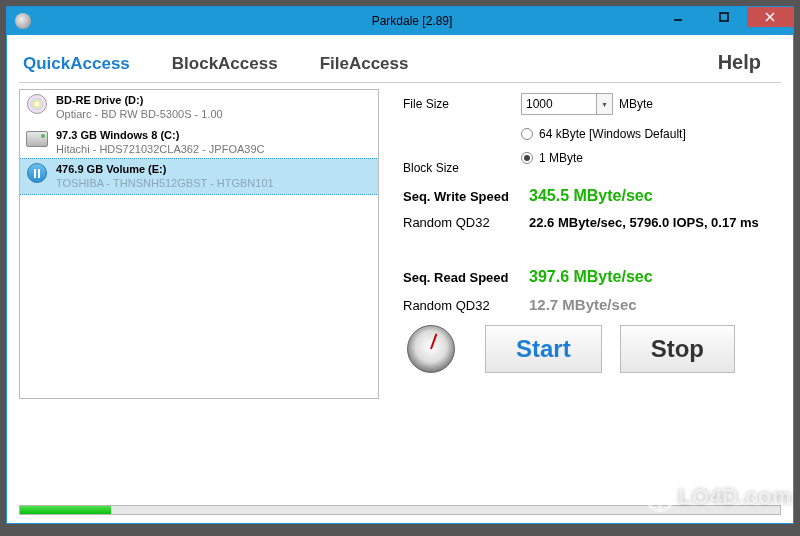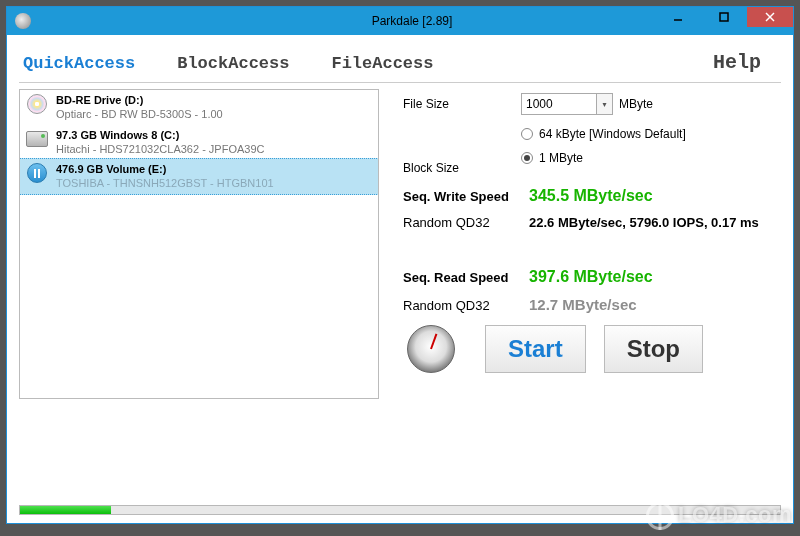--- a/index.html
+++ b/index.html
@@ -8,21 +8,21 @@
 .titlebar { height: 28px; background: #1e99d8; display: flex; align-items: center; position: relative; }
 .titlebar-title { flex: 1; text-align: center; color: #000; font-size: 12px; }
 .titlebar-icon { width: 16px; height: 16px; margin-left: 8px; background: radial-gradient(circle at 40% 40%, #eee, #888); border-radius: 50%; }
 .win-buttons { display: flex; height: 20px; position: absolute; right: 0; top: 0; }
 .win-btn { width: 46px; height: 20px; display: flex; align-items: center; justify-content: center; font-size: 12px; color: #000; cursor: default; }
 .win-btn.close { background: #c8504e; color: #fff; width: 46px; }
 .win-btn.min, .win-btn.max { background: #1e99d8; }
 .win-btn svg { width: 10px; height: 10px; }
 .content { position: absolute; top: 28px; left: 0; right: 0; bottom: 0; background: #fff; padding: 10px 12px 8px 12px; display: flex; flex-direction: column; }
 .tabs { display: flex; border-bottom: 1px solid #ccc; padding: 6px 4px 8px 4px; align-items: baseline; }
-.tab { font-size: 17px; font-weight: 600; color: #444; margin-right: 42px; cursor: default; font-family: Liberation Mono, monospace; }
+.tab { font-size: 17px; font-weight: 600; color: #444; margin-right: 42px; cursor: default; }
 .tab.active { color: #1a7fd4; }
 .tab.help { margin-left: auto; margin-right: 16px; font-size: 20px; }
 .main { flex: 1; display: flex; padding-top: 6px; gap: 16px; }
 .drive-list { width: 360px; border: 1px solid #bbb; background: #fff; height: 310px; overflow: hidden; }
 .drive-item { display: flex; align-items: flex-start; padding: 3px 6px; border-bottom: 0; gap: 8px; }
 .drive-item.selected { background: #b9e2f4; border: 1px dotted #3a9fd8; margin: -1px; }
 .drive-icon { width: 22px; height: 22px; flex-shrink: 0; display: flex; align-items: center; justify-content: center; }
 .drive-text { display: flex; flex-direction: column; line-height: 1.3; }
 .drive-title { font-size: 11px; font-weight: 600; color: #000; }
 .drive-sub { font-size: 11px; color: #777; }
@@ -41,26 +41,26 @@
 .speed-row { display: flex; align-items: baseline; margin-bottom: 10px; }
 .speed-label { width: 126px; font-size: 13px; font-weight: 600; color: #000; }
 .speed-val { font-size: 16px; font-weight: 700; }
 .speed-val.green { color: #17b400; }
 .speed-val.gray { color: #8d8d8d; }
 .speed-val.black { color: #000; font-size: 13px; font-weight: 600; }
 .section-gap { height: 28px; }
 .button-row { display: flex; align-items: center; gap: 18px; margin-top: 12px; padding-left: 0; }
 .gauge { width: 48px; height: 48px; border-radius: 50%; background: radial-gradient(circle at 50% 45%, #fff 0%, #ddd 45%, #888 70%, #333 100%); border: 1px solid #666; position: relative; margin-left: 4px; margin-right: 12px; }
 .gauge::after { content: ""; position: absolute; left: 50%; top: 50%; width: 2px; height: 16px; background: #c00; transform-origin: top center; transform: translate(-50%,0) rotate(200deg); }
-.big-btn { height: 48px; padding: 0 22px; font-size: 24px; font-weight: 600; border: 1px solid #bbb; background: linear-gradient(#fdfdfd,#e7e7e7); cursor: default; display: flex; align-items: center; }
+.big-btn { height: 48px; padding: 0 30px; font-size: 24px; font-weight: 600; border: 1px solid #bbb; background: linear-gradient(#fdfdfd,#e7e7e7); cursor: default; display: flex; align-items: center; }
 .big-btn.start { color: #1a7fd4; }
 .big-btn.stop { color: #333; }
 .progress { height: 10px; border: 1px solid #b8b8b8; background: #e8e8e8; margin-top: 12px; position: relative; }
 .progress-fill { position: absolute; left: 0; top: 0; bottom: 0; background: linear-gradient(#4fe04f,#0bbf0b); }
-.watermark { position: absolute; right: 8px; bottom: 6px; color: rgba(255,255,255,0.55); font-size: 22px; font-weight: 700; letter-spacing: 0.5px; pointer-events: none; text-shadow: 0 0 4px rgba(0,0,0,0.3); }
+.watermark { position: absolute; right: 8px; bottom: 24px; color: rgba(255,255,255,0.55); font-size: 22px; font-weight: 700; letter-spacing: 0.5px; pointer-events: none; text-shadow: 0 0 4px rgba(0,0,0,0.3); }
 .watermark .globe { display: inline-block; width: 28px; height: 28px; border: 3px solid rgba(255,255,255,0.5); border-radius: 50%; vertical-align: middle; margin-right: 4px; position: relative; }
 .watermark .globe::before { content:""; position:absolute; left:50%; top:-3px; bottom:-3px; width:3px; background:rgba(255,255,255,0.5); transform:translateX(-50%);}
 .watermark .globe::after { content:""; position:absolute; top:50%; left:-3px; right:-3px; height:3px; background:rgba(255,255,255,0.5); transform:translateY(-50%);}
 .hdd-icon { width: 22px; height: 16px; background: linear-gradient(#e8e8e8,#b5b5b5); border: 1px solid #888; border-radius: 2px; position: relative; }
 .hdd-icon::after { content:""; position:absolute; right:2px; top:2px; width:4px; height:4px; background:#5b5; border-radius:50%; }
 .disc-icon { width: 20px; height: 20px; border-radius: 50%; background: radial-gradient(circle, #fff 15%, #ffe98a 20%, #cde 45%, #fde 60%, #def 80%); border: 1px solid #999; }
 </style>
 </head>
 <body>
 

